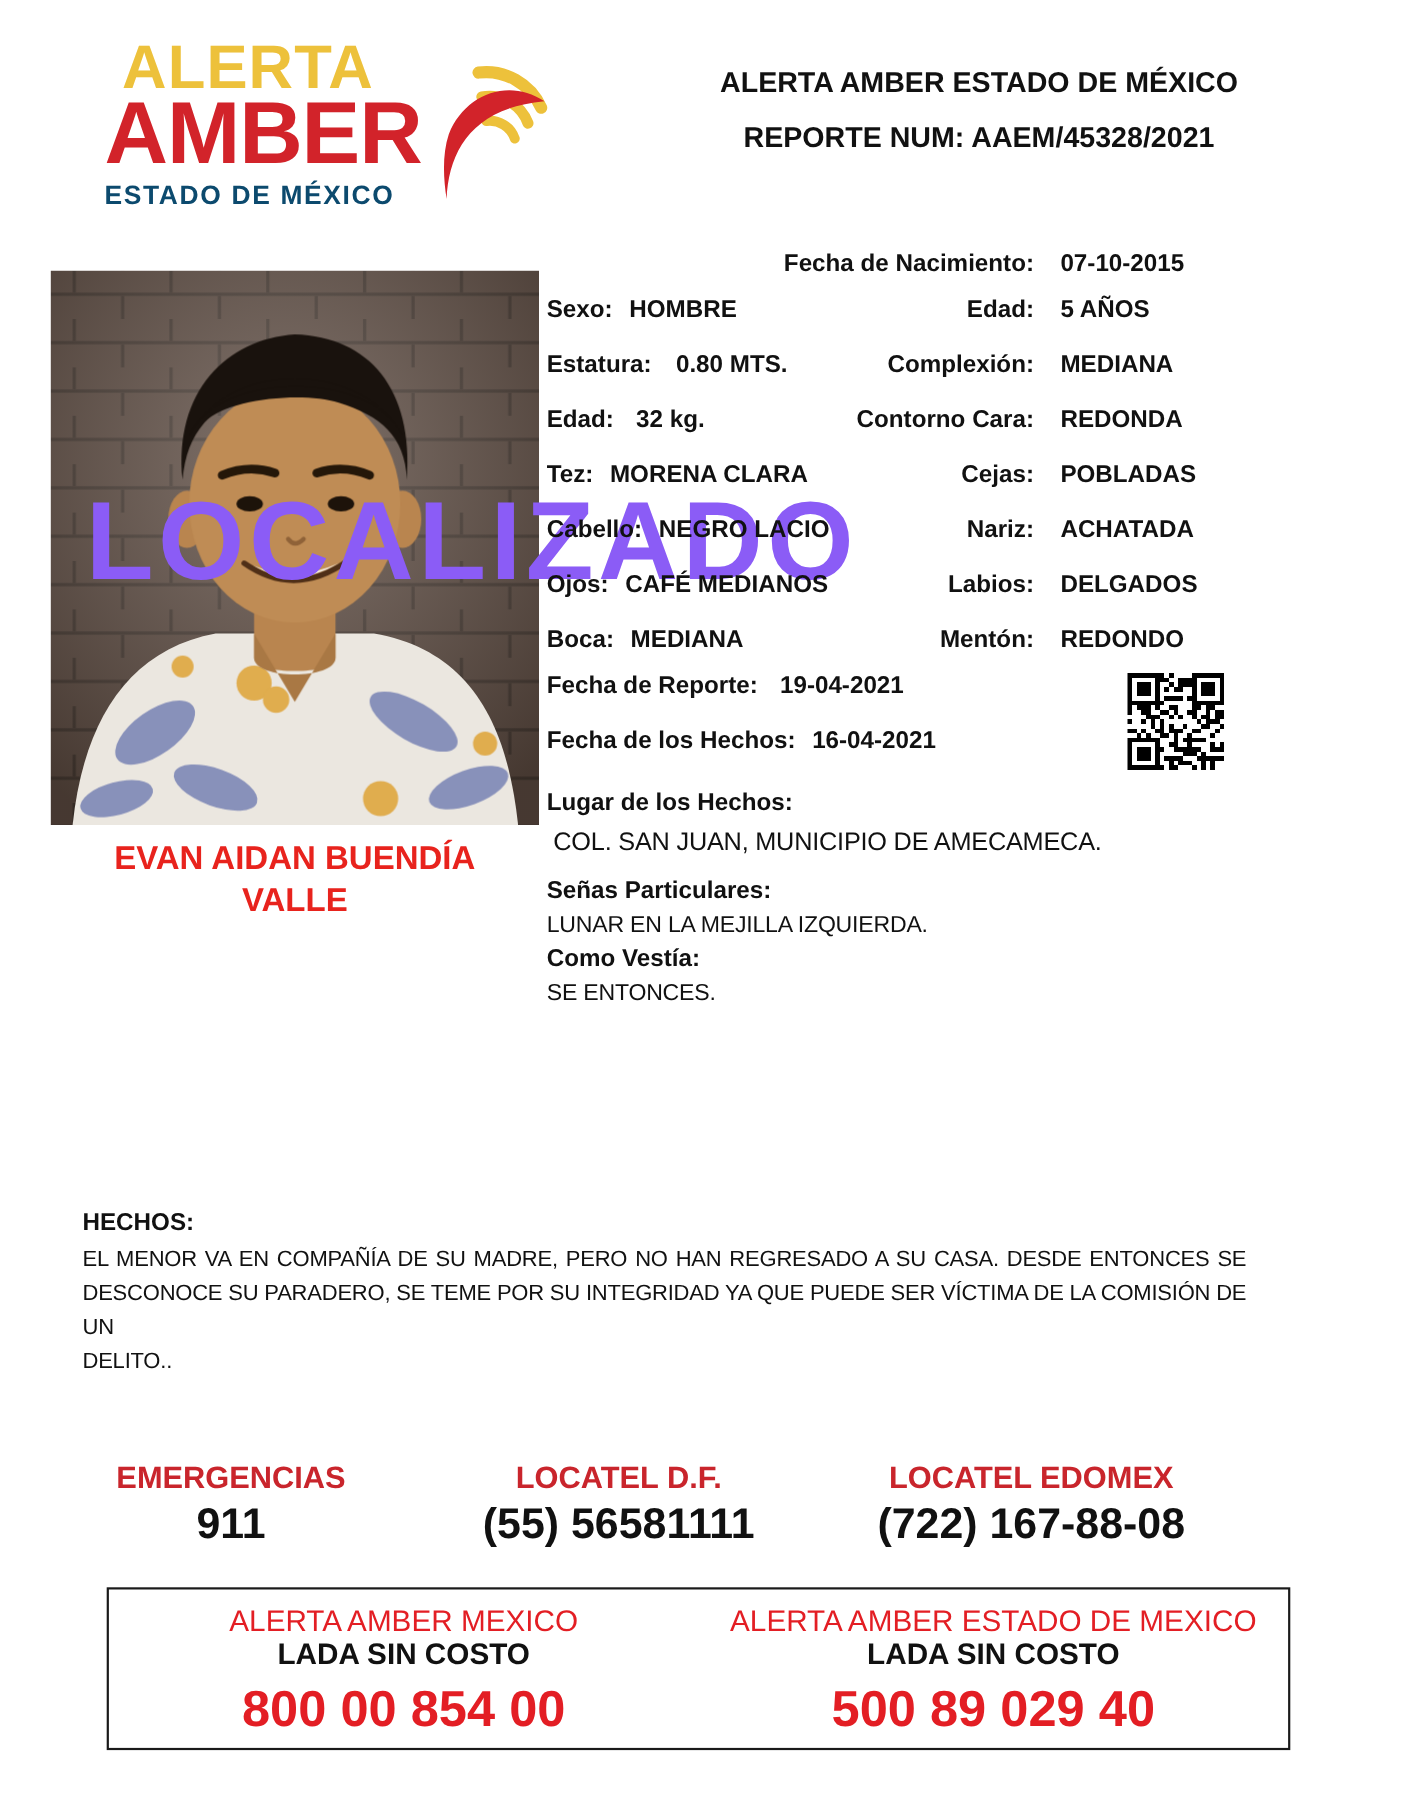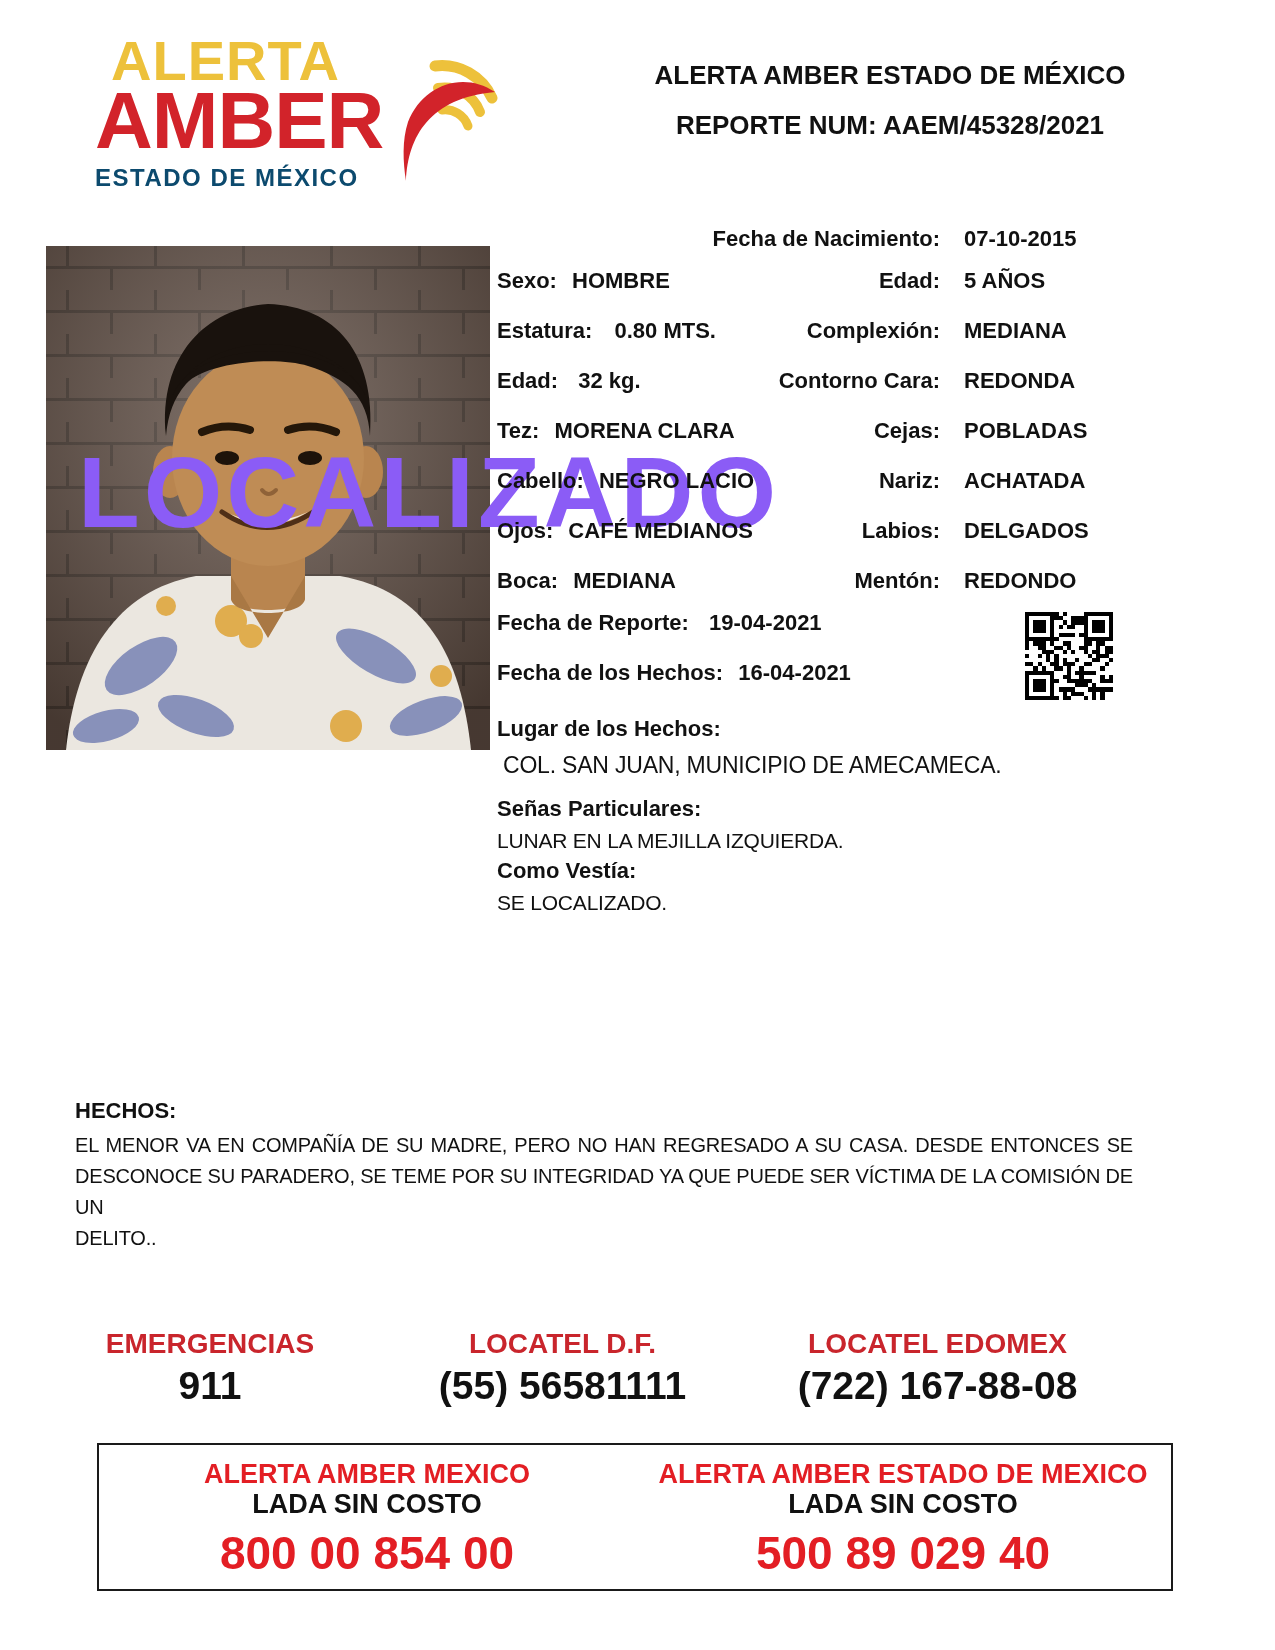--- a/index.html
+++ b/index.html
@@ -48,21 +48,21 @@
   
   .contact{position:absolute;top:1328px;text-align:center;z-index:3;}
   .contact .clab{font-weight:bold;font-size:28px;color:#C9252C;}
   .contact .cnum{font-weight:bold;font-size:39px;color:#111;margin-top:4px;}
   .c1{left:75px;width:270px;} .c2{left:390px;width:345px;} .c3{left:770px;width:335px;}
 
   
   .fbox{position:absolute;left:97px;top:1443px;width:1076px;height:148px;border:2px solid #1a1a1a;
         display:flex;z-index:3;box-sizing:border-box;}
   .fcol{flex:1;text-align:center;padding-top:14px;}
-  .fcol .ft{font-weight:bold;font-size:27px;color:#E31E24;line-height:30px;}
+  .fcol .ft{font-weight:normal;font-size:27px;color:#E31E24;line-height:30px;}
   .fcol .fs{font-weight:bold;font-size:27px;color:#111;line-height:30px;}
   .fcol .fn{font-weight:bold;font-size:46px;color:#E31E24;margin-top:7px;}
 </style>
 </head>
 <body>
 
 <div class="page">
 
   <div class="logo">
     <div class="alerta">ALERTA</div>
@@ -128,20 +128,24 @@
     <ellipse cx="264" cy="212" rx="12" ry="7" fill="#1d130a"></ellipse>
 
     <path d="M216,244 Q222,252 230,244" stroke="#8f6238" stroke-width="4" fill="none" stroke-linecap="round"></path>
 
     <path d="M176,266 Q222,298 270,264" stroke="#4f2f17" stroke-width="5" fill="none" stroke-linecap="round"></path>
     <path d="M184,268 Q222,290 262,266 Q222,284 184,268 Z" fill="#f3ece1"></path>
   </svg>
 
   <div class="watermark">LOCALIZADO</div>
 
+  <div class="name">
+    <div>EVAN AIDAN BUENDÍA</div>
+    <div>VALLE</div>
+  </div>
 
   <div class="rrow" style="top:226px">
     <span class="lab">Fecha de Nacimiento:</span>
     <span class="val">07-10-2015</span>
   </div>
   <div class="rrow" style="top:268px">
     <span class="lab">Edad:</span>
     <span class="val">5 AÑOS</span>
   </div>
   <div class="rrow" style="top:318px">
@@ -206,21 +210,21 @@
     <span class="val">16-04-2021</span>
   </div>
 
   <div class="lrow" style="top:716px">Lugar de los Hechos:</div>
   <div class="loc-val plain">COL. SAN JUAN, MUNICIPIO DE AMECAMECA.</div>
 
   <div class="lrow" style="top:796px">Señas Particulares:</div>
   <div class="senas-val plain">LUNAR EN LA MEJILLA IZQUIERDA.</div>
 
   <div class="lrow" style="top:858px">Como Vestía:</div>
-  <div class="vestia-val plain">SE LOCALIZADO.</div>
+  <div class="vestia-val plain">SE ENTONCES.</div>
 
   <div class="qr" id="qr"><svg viewBox="0 0 21 21" width="88" height="92" shape-rendering="crispEdges">
         <rect x="7" y="0" width="1" height="1" fill="#000"></rect>
         <rect x="9" y="0" width="1" height="1" fill="#000"></rect>
         <rect x="7" y="1" width="1" height="1" fill="#000"></rect>
         <rect x="8" y="1" width="1" height="1" fill="#000"></rect>
         <rect x="11" y="1" width="1" height="1" fill="#000"></rect>
         <rect x="12" y="1" width="1" height="1" fill="#000"></rect>
         <rect x="13" y="1" width="1" height="1" fill="#000"></rect>
         <rect x="9" y="2" width="1" height="1" fill="#000"></rect>

